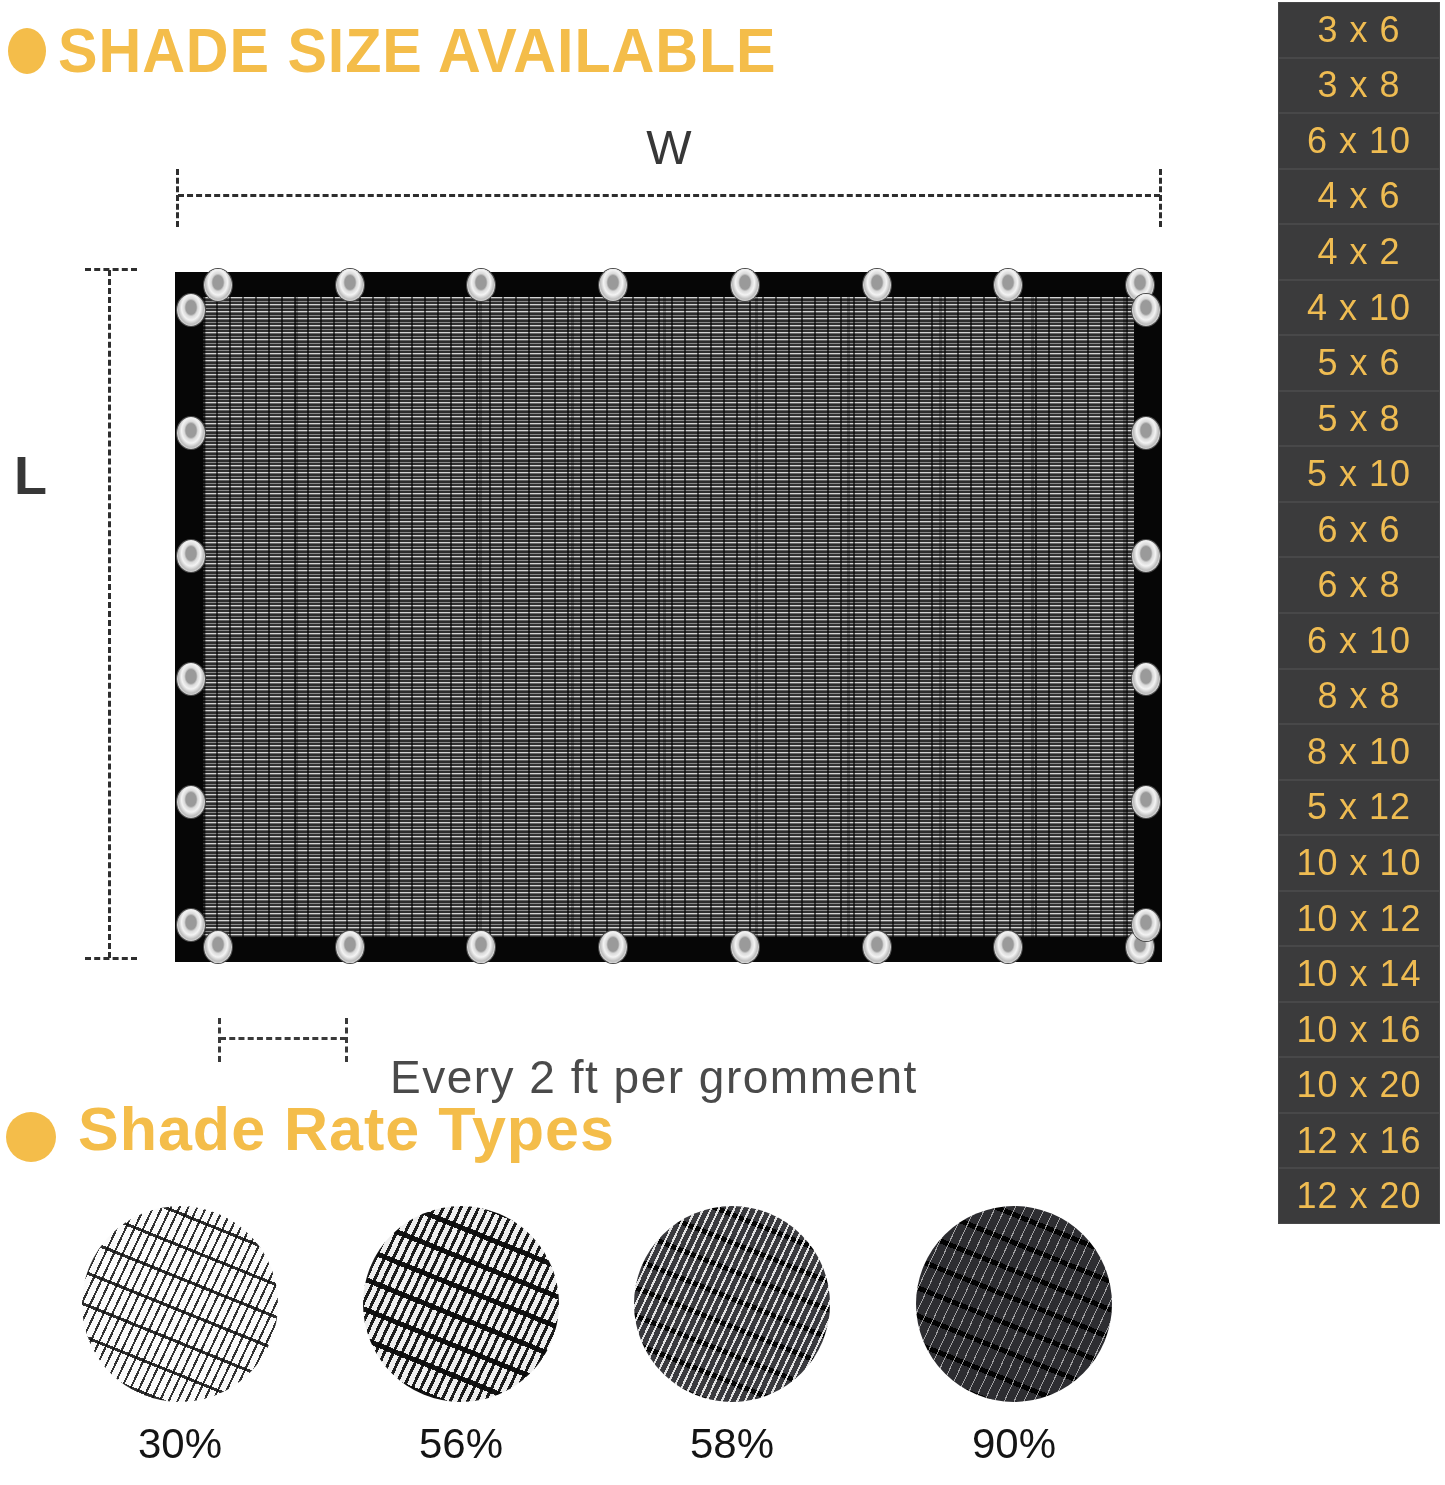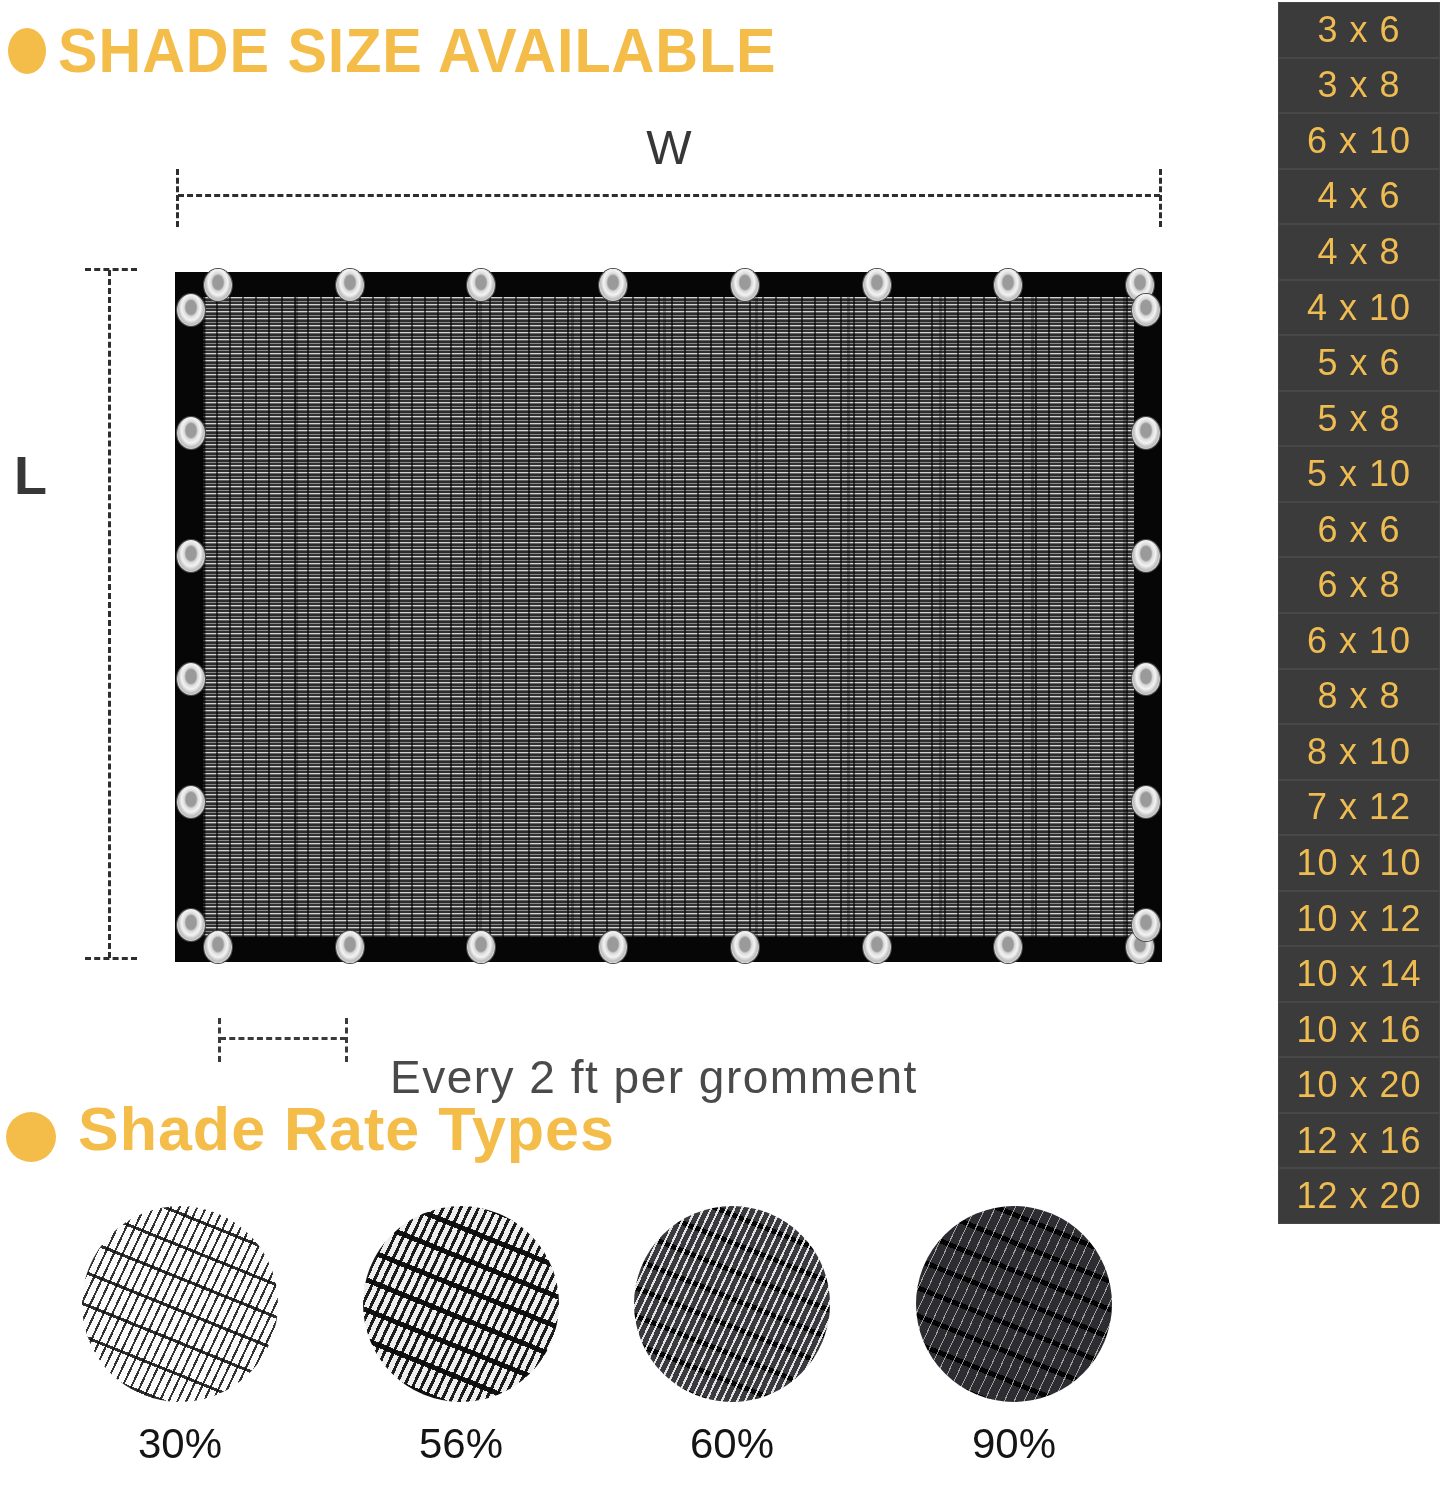--- a/index.html
+++ b/index.html
@@ -205,44 +205,44 @@
     <div class="rate rate-0">
       <div class="circle c30"></div>
       <div class="pct">30%</div>
     </div>
     <div class="rate rate-1">
       <div class="circle c50"></div>
       <div class="pct">56%</div>
     </div>
     <div class="rate rate-2">
       <div class="circle c70"></div>
-      <div class="pct">60%</div>
+      <div class="pct">58%</div>
     </div>
     <div class="rate rate-3">
       <div class="circle c90"></div>
       <div class="pct">90%</div>
     </div>
   </div>
 
   <div class="sizes">
     <div class="size-box">3 x 6</div>
     <div class="size-box">3 x 8</div>
     <div class="size-box">6 x 10</div>
     <div class="size-box">4 x 6</div>
-    <div class="size-box">4 x 8</div>
+    <div class="size-box">4 x 2</div>
     <div class="size-box">4 x 10</div>
     <div class="size-box">5 x 6</div>
     <div class="size-box">5 x 8</div>
     <div class="size-box">5 x 10</div>
     <div class="size-box">6 x 6</div>
     <div class="size-box">6 x 8</div>
     <div class="size-box">6 x 10</div>
     <div class="size-box">8 x 8</div>
     <div class="size-box">8 x 10</div>
-    <div class="size-box">7 x 12</div>
+    <div class="size-box">5 x 12</div>
     <div class="size-box">10 x 10</div>
     <div class="size-box">10 x 12</div>
     <div class="size-box">10 x 14</div>
     <div class="size-box">10 x 16</div>
     <div class="size-box">10 x 20</div>
     <div class="size-box">12 x 16</div>
     <div class="size-box">12 x 20</div>
   </div>
 
 </div>

